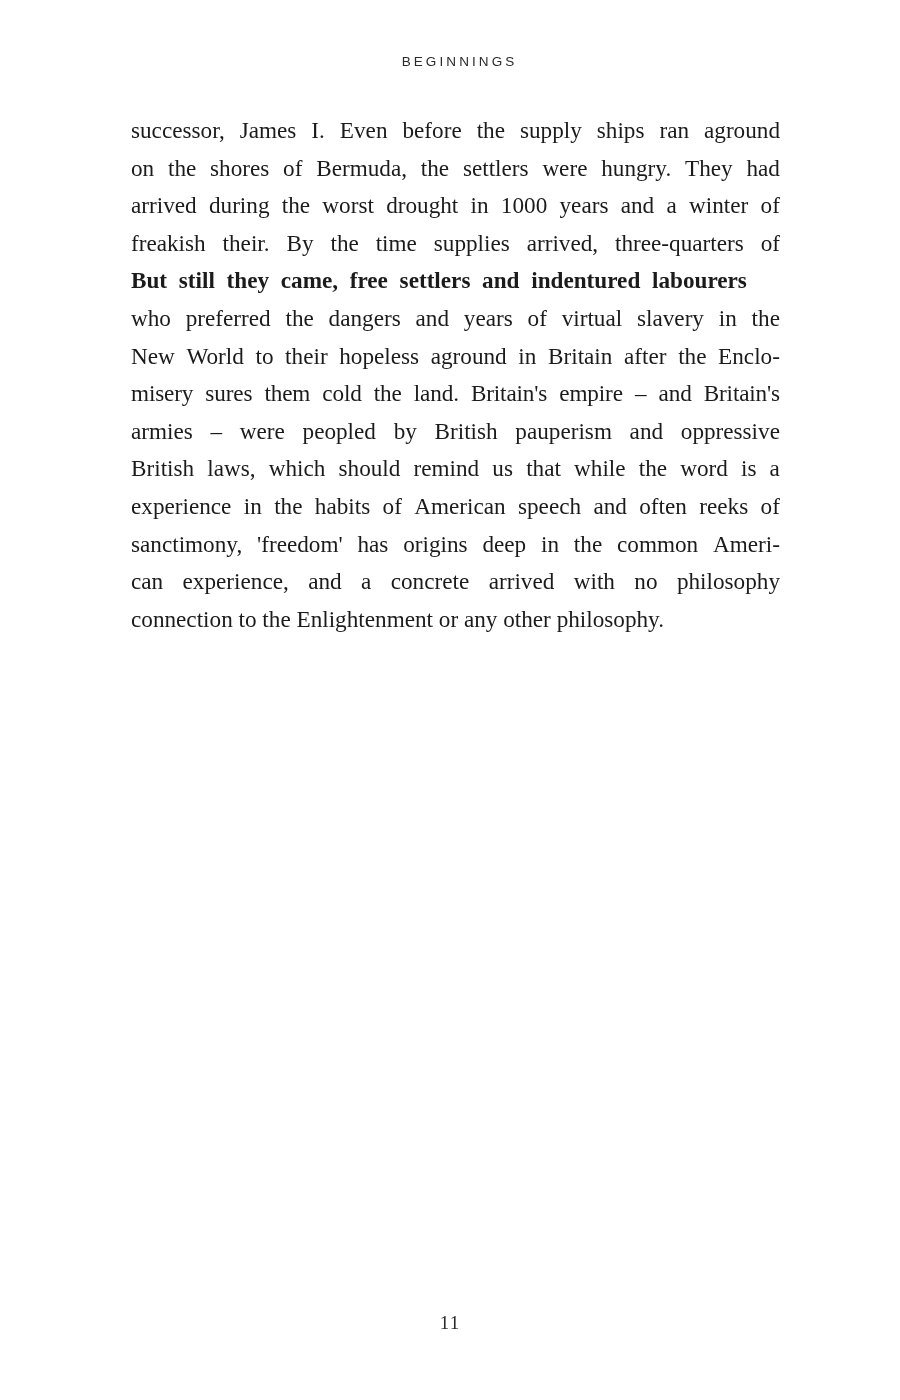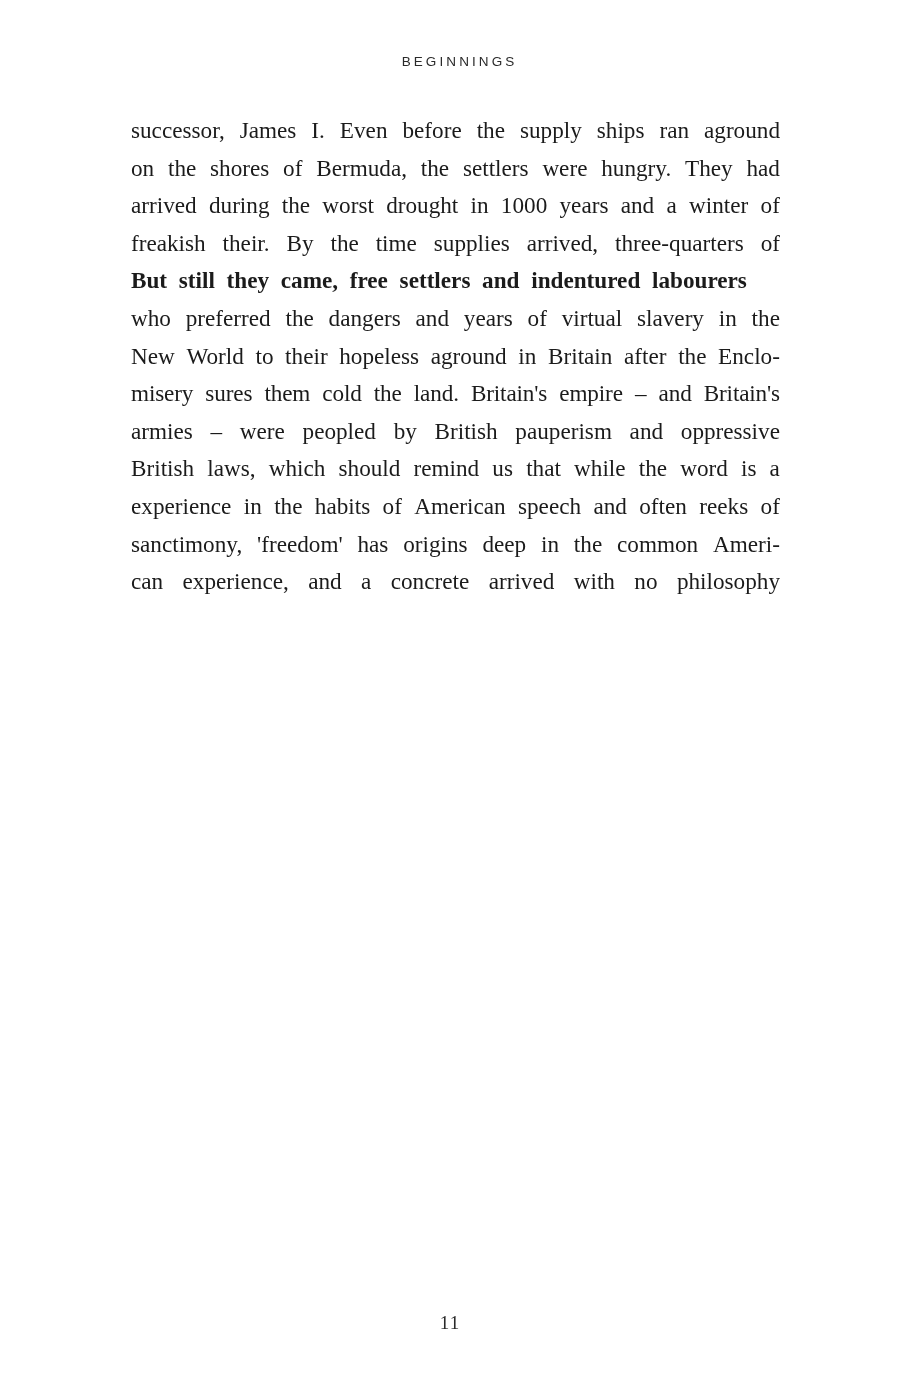--- a/index.html
+++ b/index.html
@@ -118,18 +118,19 @@
       <div class="para">
         <div class="line justify indent"><span class="word">But</span><span class="word">still</span><span class="word">they</span><span class="word">came,</span><span class="word">free</span><span class="word">settlers</span><span class="word">and</span><span class="word">indentured</span><span class="word">labourers</span></div>
         <div class="line justify"><span class="word">who</span><span class="word">preferred</span><span class="word">the</span><span class="word">dangers</span><span class="word">and</span><span class="word">years</span><span class="word">of</span><span class="word">virtual</span><span class="word">slavery</span><span class="word">in</span><span class="word">the</span></div>
         <div class="line justify"><span class="word">New</span><span class="word">World</span><span class="word">to</span><span class="word">their</span><span class="word">hopeless</span><span class="word">aground</span><span class="word">in</span><span class="word">Britain</span><span class="word">after</span><span class="word">the</span><span class="word">Enclo-</span></div>
         <div class="line justify tight"><span class="word">misery</span><span class="word">sures</span><span class="word">them</span><span class="word">cold</span><span class="word">the</span><span class="word">land.</span><span class="word">Britain's</span><span class="word">empire</span><span class="word">–</span><span class="word">and</span><span class="word">Britain's</span></div>
         <div class="line justify"><span class="word">armies</span><span class="word">–</span><span class="word">were</span><span class="word">peopled</span><span class="word">by</span><span class="word">British</span><span class="word">pauperism</span><span class="word">and</span><span class="word">oppressive</span></div>
         <div class="line justify"><span class="word">British</span><span class="word">laws,</span><span class="word">which</span><span class="word">should</span><span class="word">remind</span><span class="word">us</span><span class="word">that</span><span class="word">while</span><span class="word">the</span><span class="word">word</span><span class="word">is</span><span class="word">a</span></div>
         <div class="line justify"><span class="word">experience</span><span class="word">in</span><span class="word">the</span><span class="word">habits</span><span class="word">of</span><span class="word">American</span><span class="word">speech</span><span class="word">and</span><span class="word">often</span><span class="word">reeks</span><span class="word">of</span></div>
         <div class="line justify"><span class="word">sanctimony,</span><span class="word">'freedom'</span><span class="word">has</span><span class="word">origins</span><span class="word">deep</span><span class="word">in</span><span class="word">the</span><span class="word">common</span><span class="word">Ameri-</span></div>
         <div class="line justify"><span class="word">can</span><span class="word">experience,</span><span class="word">and</span><span class="word">a</span><span class="word">concrete</span><span class="word">arrived</span><span class="word">with</span><span class="word">no</span><span class="word">philosophy</span></div>
+        <div class="line flush"><span class="word">connection to the Enlightenment or any other philosophy.</span></div>
       </div>
     </div>
 
   <div class="folio">11</div>
 
 </div>
 
 </body></html>

